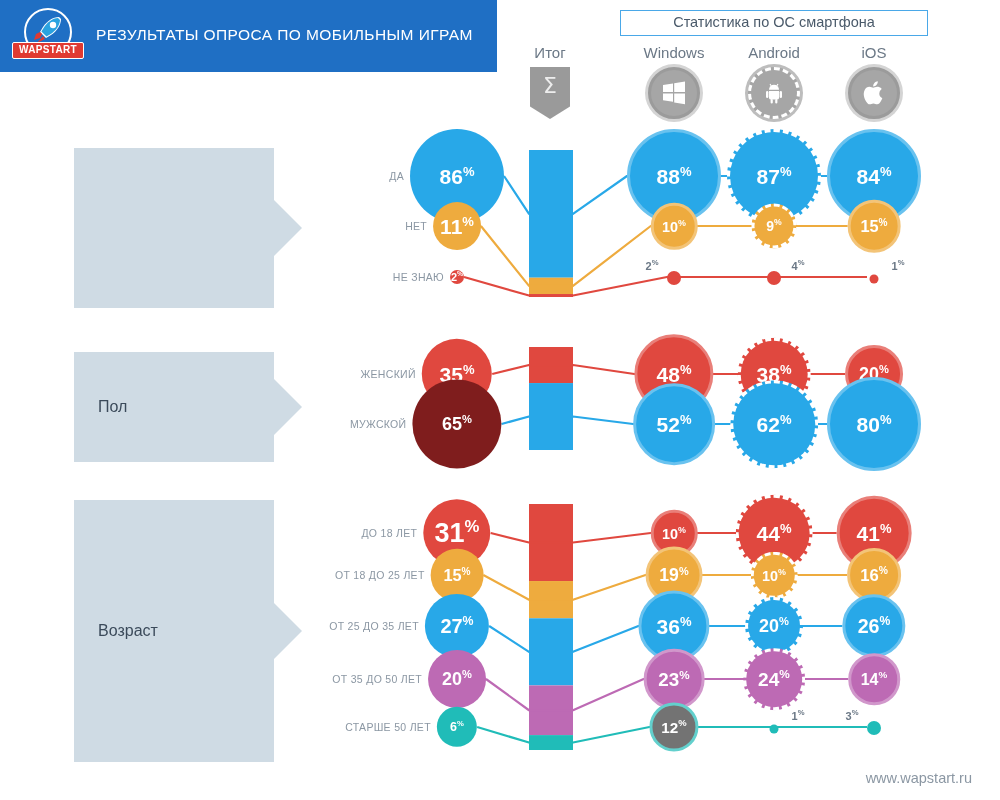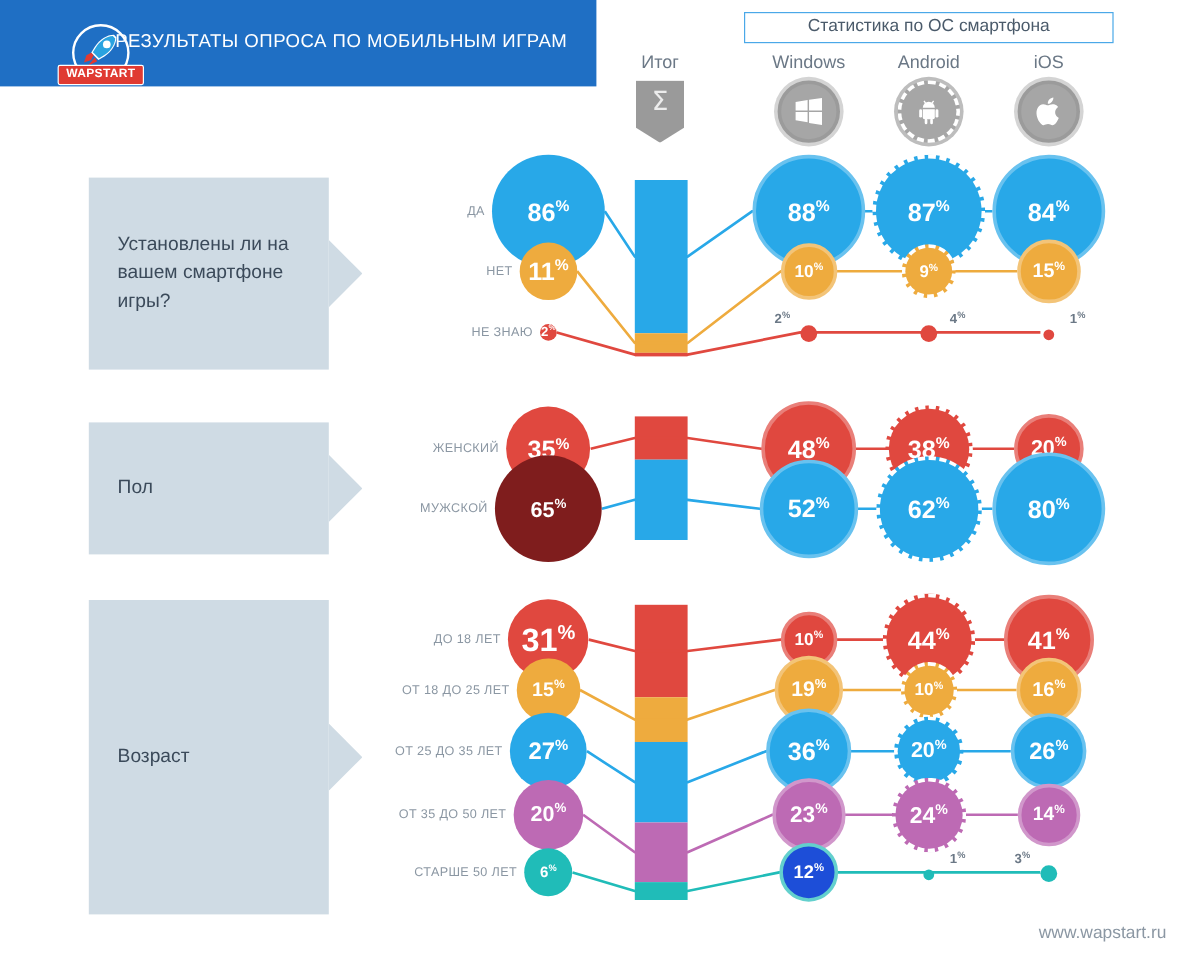--- a/index.html
+++ b/index.html
@@ -10,21 +10,21 @@
   }
   
   .header-bar{
     position:absolute;left:0;top:0;width:497px;height:72px;background:#1f6fc4;
   }
   .header-title{
     position:absolute;left:96px;top:26px;width:390px;
     color:#fff;font-size:15.5px;letter-spacing:.4px;font-weight:400;
   }
   .logo{
-    position:absolute;left:12px;top:20px;width:72px;height:58px;margin-left:36px;
+    position:absolute;left:12px;top:8px;width:72px;height:58px;
   }
   .logo-circle{
     position:absolute;left:12px;top:0px;width:48px;height:48px;border-radius:50%;
     border:2px solid #fff;box-sizing:border-box;background:#1f6fc4;
   }
   .logo-rocket{position:absolute;left:19px;top:7px;}
   .logo-word{
     position:absolute;left:0;top:34px;width:72px;height:17px;background:#e03a32;
     border:1.5px solid #fff;box-sizing:border-box;border-radius:2px;
     color:#fff;font-size:10px;font-weight:bold;text-align:center;line-height:14px;
@@ -160,21 +160,20 @@
     <div class="os-glyph">
       <svg width="24" height="26" viewBox="0 0 24 26">
         <path d="M17.3 13.6c0-3 2.4-4.4 2.5-4.5-1.4-2-3.5-2.3-4.2-2.3-1.8-.2-3.5 1-4.4 1-.9 0-2.3-1-3.8-1C5.5 6.8 3.7 8 2.7 9.9c-2 3.5-.5 8.7 1.4 11.5 1 1.4 2.1 2.9 3.6 2.9 1.4-.1 2-.9 3.7-.9s2.2.9 3.8.9c1.6 0 2.6-1.4 3.5-2.8 1.1-1.6 1.6-3.2 1.6-3.3-.1 0-3-1.2-3-4.6z" fill="#fff"></path>
         <path d="M14.6 4.8c.8-1 1.3-2.3 1.2-3.6-1.2.05-2.6.8-3.4 1.8-.7.85-1.4 2.2-1.2 3.5 1.3.1 2.6-.7 3.4-1.7z" fill="#fff"></path>
       </svg>
     </div>
   </div>
 </div>
 
 <div class="qbox" style="left:74px;top:148px;width:200px;height:160px;">
-  <div class="qtext">Установлены ли на вашем смартфоне игры?</div>
   <div class="qarrow"></div>
 </div>
 
 <div class="qbox" style="left:74px;top:352px;width:200px;height:110px;">
   <div class="qtext">Пол</div>
   <div class="qarrow"></div>
 </div>
 
 <div class="qbox" style="left:74px;top:500px;width:200px;height:262px;">
   <div class="qtext">Возраст</div>
@@ -316,21 +315,21 @@
     <div class="bub dashedring" style="width: 61.6211px; height: 61.6211px; left: 774px; top: 679px; background: rgb(189, 106, 180); font-size: 19.1025px; border: 3px dashed rgb(255, 255, 255); box-shadow: rgb(189, 106, 180) 0px 0px 0px 0px;">
       <span class="pv">24<span class="pc">%</span></span>
     </div>
     <div class="bub" style="width: 51.5524px; height: 51.5524px; left: 874px; top: 679px; background: rgb(189, 106, 180); font-size: 15.9812px; border: 3px solid rgb(209, 151, 203);">
       <span class="pv">14<span class="pc">%</span></span>
     </div>
     <div class="row-label" style="left: 300px; width: 130.845px; top: 727px;">СТАРШЕ 50 ЛЕТ</div>
     <div class="bub" style="width: 40.3106px; height: 40.3106px; left: 457px; top: 727px; background: rgb(32, 188, 184); font-size: 12.4963px; border: 0px;">
       <span class="pv">6<span class="pc">%</span></span>
     </div>
-    <div class="bub" style="width: 49.1377px; height: 49.1377px; left: 674px; top: 727px; background: #1d4ed8; font-size: 15.2327px; border: 3px solid rgb(99, 208, 205);">
+    <div class="bub" style="width: 49.1377px; height: 49.1377px; left: 674px; top: 727px; background: #737373; font-size: 15.2327px; border: 3px solid rgb(99, 208, 205);">
       <span class="pv">12<span class="pc">%</span></span>
     </div>
     <div class="dot" style="width: 9px; height: 9px; left: 774px; top: 729px; background: rgb(32, 188, 184);"></div>
     <div class="dotlab" style="left: 798px; top: 715px;">1<span class="pc">%</span></div>
     <div class="dot" style="width: 14px; height: 14px; left: 874px; top: 728px; background: rgb(32, 188, 184);"></div>
     <div class="dotlab" style="left: 852px; top: 715px;">3<span class="pc">%</span></div>
   </div>
 
 <div class="footer">www.wapstart.ru</div>
 

